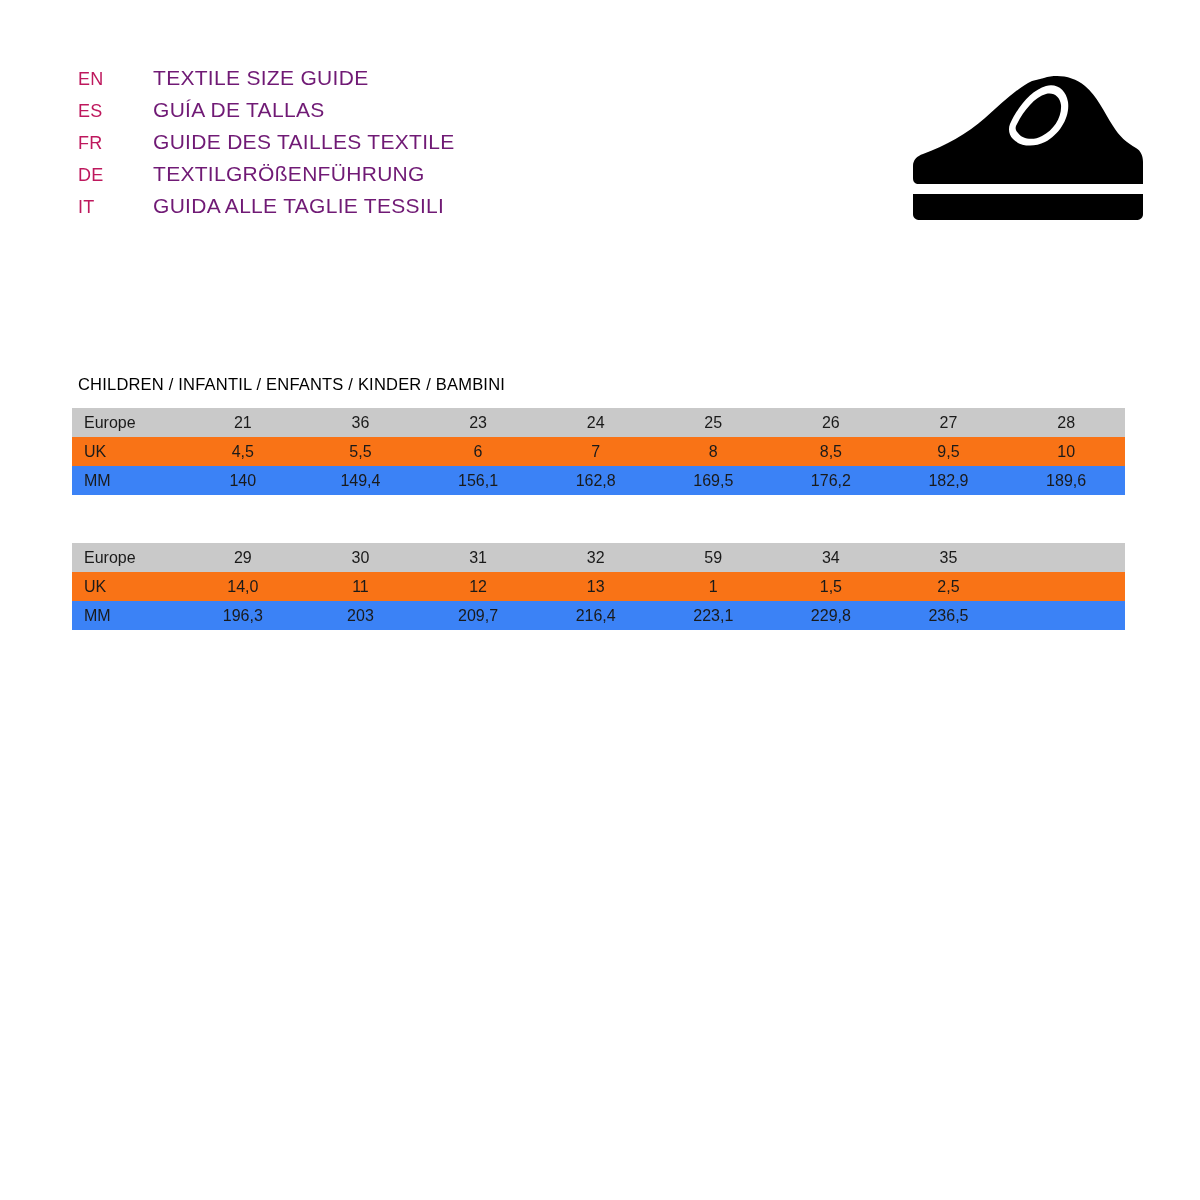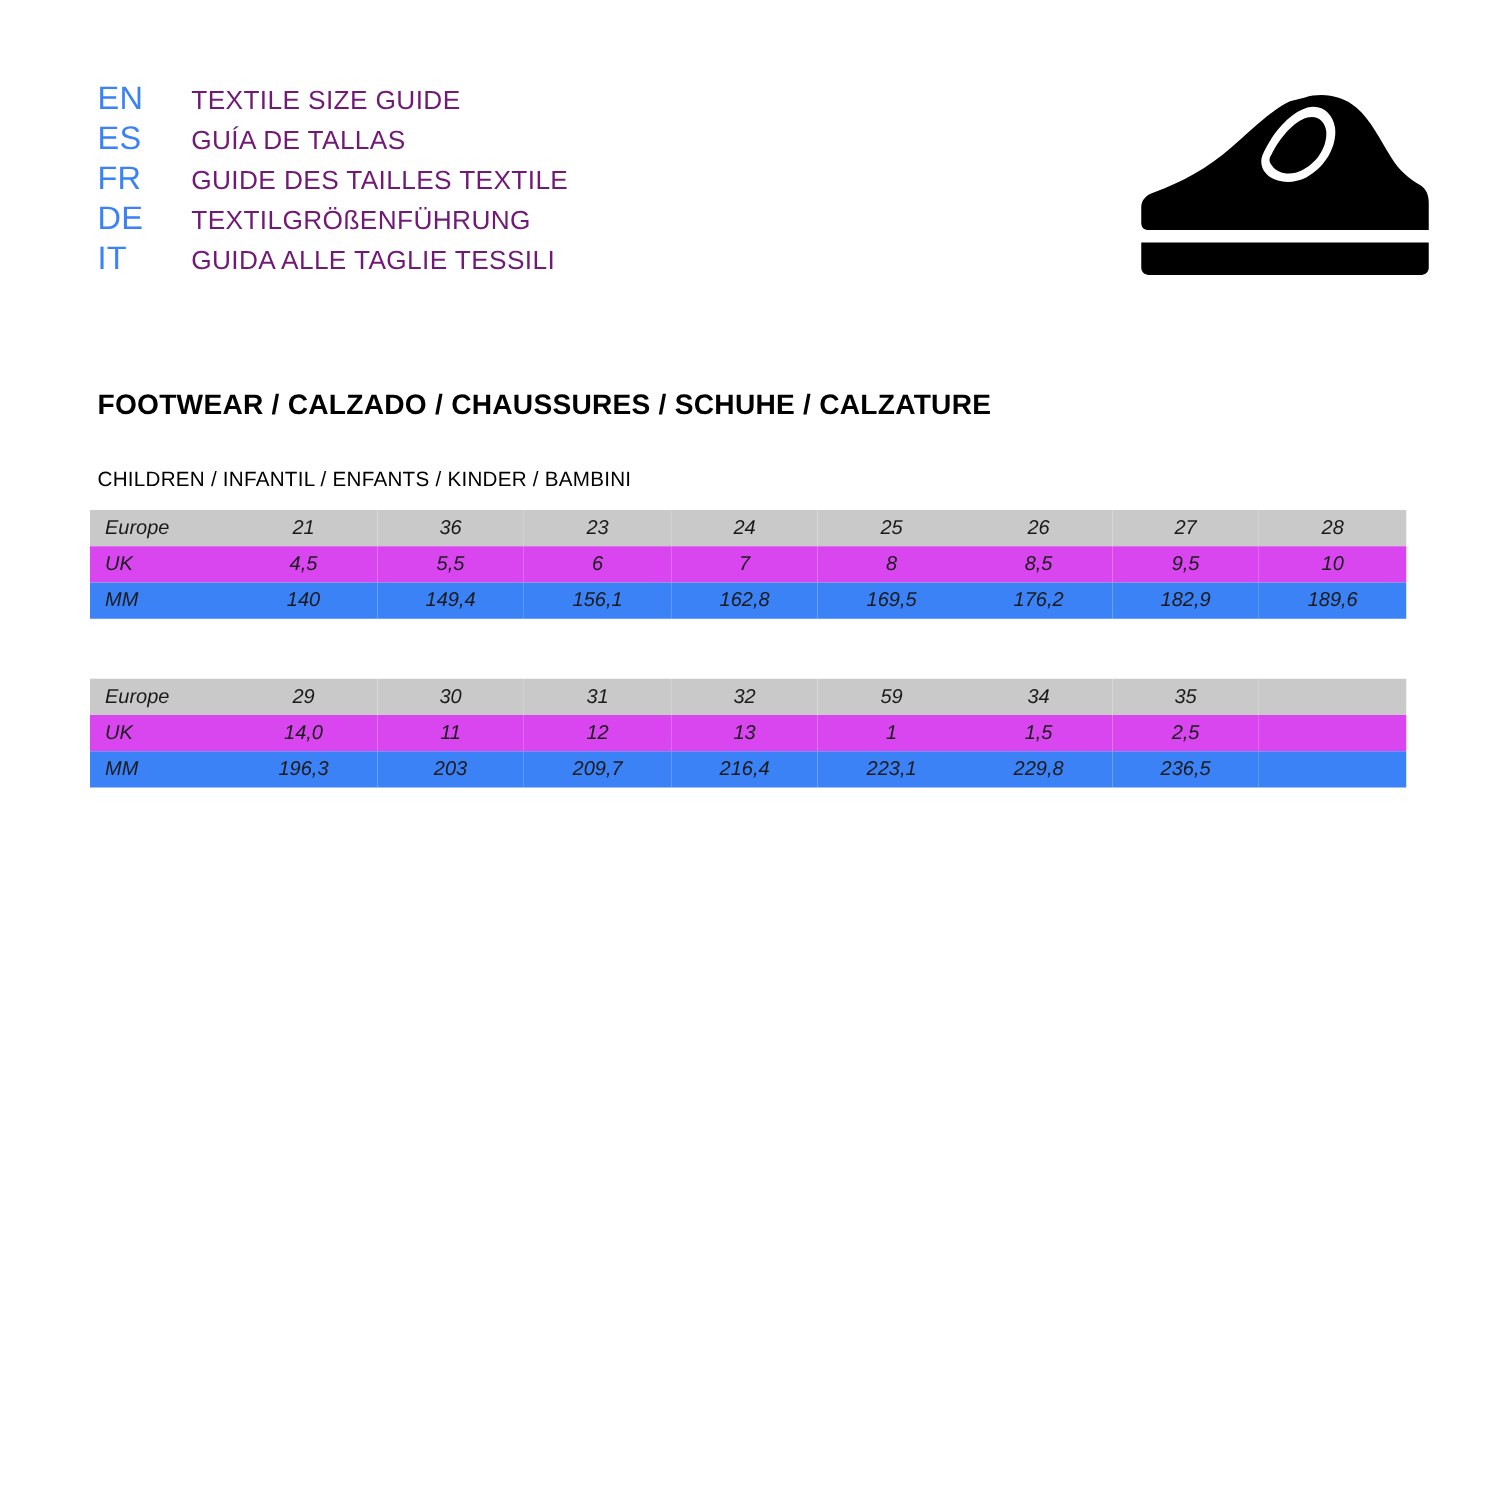--- a/index.html
+++ b/index.html
@@ -30,24 +30,24 @@
     width: 620px;
   }
   .lang-row {
     display: flex;
     align-items: baseline;
     height: 32px;
     line-height: 32px;
   }
   .lang-code {
     width: 75px;
-    font-size: 26px;
+    font-size: 18px;
     font-weight: 400;
     letter-spacing: 0.2px;
-    color: #3b82f6;
+    color: #be185d;
   }
   .lang-title {
     font-size: 21px;
     font-weight: 400;
     letter-spacing: 0.3px;
     color: #701a75;
   }
 
   
   .shoe-icon {
@@ -87,29 +87,28 @@
   #table-children-1 { top: 408px; }
   #table-children-2 { top: 543px; }
 
   .size-table tr { height: 29px; }
   .size-table td {
     font-size: 16px;
     text-align: center;
     padding: 0;
     vertical-align: middle;
     color: #1a1a1a;
-    font-style: italic;
   }
   .size-table td.rowlabel {
     text-align: left;
     padding-left: 12px;
     color: #1a1a1a;
   }
   .row-head td { background: #c9c9c9; }
-  .row-odd td  { background: #d946ef; }
+  .row-odd td  { background: #f97316; }
   .row-even td { background: #3b82f6; }
 
   .col-label { width: 112px; }
   .col-val   { width: 117.6px; }
 </style>
 </head>
 <body>
 
 <div class="page">
 
@@ -138,21 +137,20 @@
 
   <div class="shoe-icon">
     <svg viewBox="0 0 240 150" width="240" height="150" xmlns="http://www.w3.org/2000/svg">
       <path fill="#000000" d="M139 6 C152 2 168 4 180 14 C192 24 199 40 208 54 C214 64 222 71 231 76 C236 79 238 84 238 90 L238 112 L14 112 C10 112 8 110 8 106 L8 94 C8 88 12 84 18 82 C40 74 62 62 80 46 C96 32 112 16 127 9 Z"></path>
       <path fill="#000000" d="M8 122 L238 122 L238 142 C238 146 235 148 231 148 L15 148 C11 148 8 146 8 142 Z"></path>
       <path fill="#ffffff" d="M105 52 C113 34 127 18 141 14 C152 11 161 18 163 30 C165 45 155 62 140 70 C128 76 114 74 108 67 C104 63 103 57 105 52 Z"></path>
       <path fill="#000000" d="M112 52 C119 38 130 25 141 22 C149 20 155 25 156 33 C157 45 149 58 137 64 C128 69 117 67 113 61 C110 58 110 55 112 52 Z"></path>
     </svg>
   </div>
 
-  <div class="section-title">FOOTWEAR / CALZADO / CHAUSSURES / SCHUHE / CALZATURE</div>
   <div class="subsection-title">CHILDREN / INFANTIL / ENFANTS / KINDER / BAMBINI</div>
 
   <table class="size-table" id="table-children-1">
     <colgroup>
       <col class="col-label">
         <col class="col-val">
         <col class="col-val">
         <col class="col-val">
         <col class="col-val">
       <col class="col-val">

